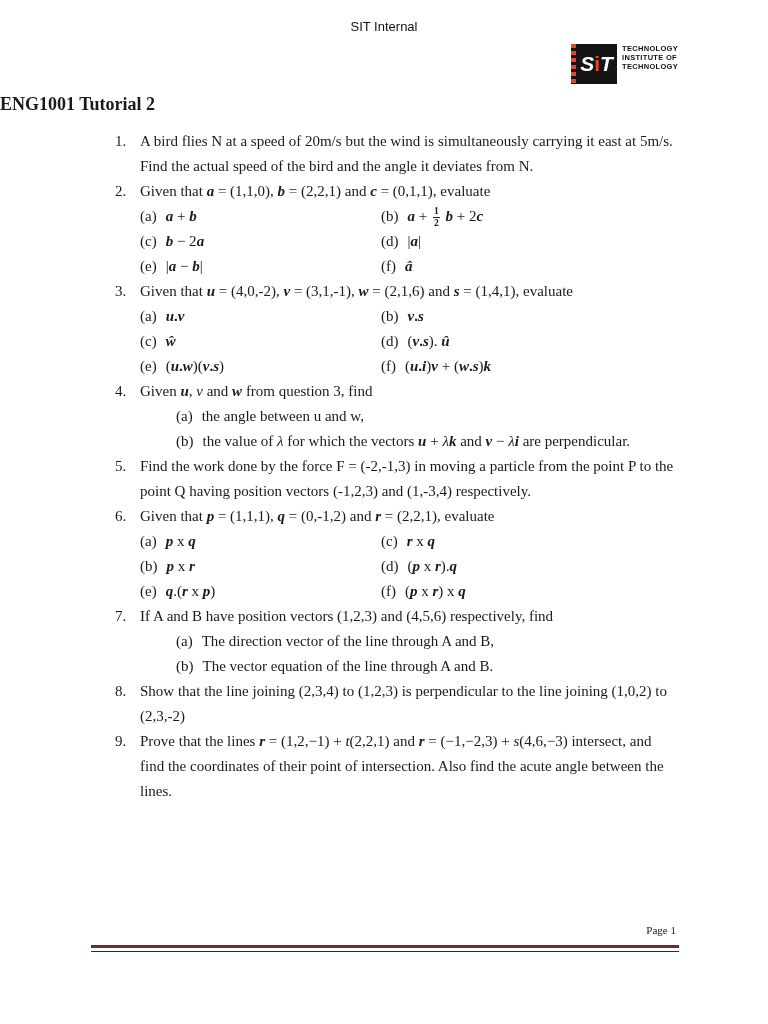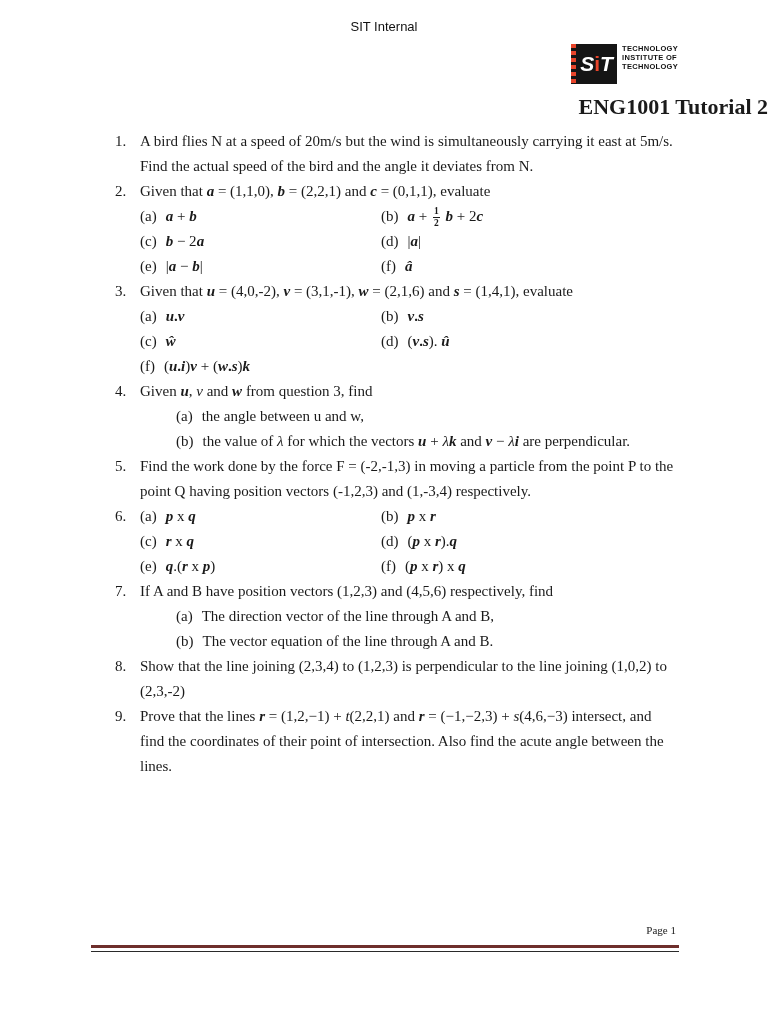--- a/index.html
+++ b/index.html
@@ -40,22 +40,22 @@
     background:repeating-linear-gradient(180deg, #e8442a 0 4px, #151515 4px 7px);
   }
   .logo-box .brand-i { color:#e8442a; font-style:normal; }
   .logo-text {
     font-family:"Liberation Sans", sans-serif;
     font-size:7.5px; font-weight:bold; line-height:1.2;
     letter-spacing:0.3px; color:#111;
   }
   .doc-title {
     position:absolute; top:94px; left:0; width:100%;
-    text-align:right;
-    font-size:22px; font-weight:bold;
+    text-align:left;
+    font-size:18px; font-weight:bold;
   }
   .content {
     position:absolute; top:129px; left:115px; right:90px;
     line-height:25px;
   }
   .question { display:flex; }
   .qnum { flex:none; width:25px; }
   .qbody { flex:1; min-width:0; }
   .parts.two-col {
     display:grid;
@@ -130,20 +130,21 @@
       </div>
       <div class="question">
         <div class="qnum">3.</div>
         <div class="qbody">
           <div class="qtext">Given that <b><i>u</i></b> = (4,0,-2), <b><i>v</i></b> = (3,1,-1), <b><i>w</i></b> = (2,1,6) and <b><i>s</i></b> = (1,4,1), evaluate</div>
           <div class="parts two-col">
             <div class="part"><span class="plabel">(a)</span><span class="pcontent"><b><i>u</i>.<i>v</i></b></span></div>
             <div class="part"><span class="plabel">(b)</span><span class="pcontent"><b><i>v</i>.<i>s</i></b></span></div>
             <div class="part"><span class="plabel">(c)</span><span class="pcontent"><b><i>ŵ</i></b></span></div>
             <div class="part"><span class="plabel">(d)</span><span class="pcontent">(<b><i>v</i>.<i>s</i></b>).&nbsp;<b><i>û</i></b></span></div>
+            <div class="part"><span class="plabel">(e)</span><span class="pcontent">(<b><i>u</i>.<i>w</i></b>)(<b><i>v</i>.<i>s</i></b>)</span></div>
             <div class="part"><span class="plabel">(f)</span><span class="pcontent">(<b><i>u</i>.<i>i</i></b>)<b><i>v</i></b> + (<b><i>w</i>.<i>s</i></b>)<b><i>k</i></b></span></div>
           </div>
         </div>
       </div>
       <div class="question">
         <div class="qnum">4.</div>
         <div class="qbody">
           <div class="qtext">Given <b><i>u</i></b>, <i>v</i> and <b><i>w</i></b> from question 3, find</div>
           <div class="parts full">
             <div class="part"><span class="plabel">(a)</span><span class="pcontent">the angle between u and w,</span></div>
@@ -153,24 +154,25 @@
       </div>
       <div class="question">
         <div class="qnum">5.</div>
         <div class="qbody">
           <div class="qtext">Find the work done by the force F = (-2,-1,3) in moving a particle from the point P to the point Q having position vectors (-1,2,3) and (1,-3,4) respectively.</div>
         </div>
       </div>
       <div class="question">
         <div class="qnum">6.</div>
         <div class="qbody">
+          <div class="qtext">Given that <b><i>p</i></b> = (1,1,1), <b><i>q</i></b> = (0,-1,2) and <b><i>r</i></b> = (2,2,1), evaluate</div>
           <div class="parts two-col">
             <div class="part"><span class="plabel">(a)</span><span class="pcontent"><b><i>p</i></b> x <b><i>q</i></b></span></div>
+            <div class="part"><span class="plabel">(c)</span><span class="pcontent"><b><i>r</i></b> x <b><i>q</i></b></span></div>
             <div class="part"><span class="plabel">(b)</span><span class="pcontent"><b><i>p</i></b> x <b><i>r</i></b></span></div>
-            <div class="part"><span class="plabel">(c)</span><span class="pcontent"><b><i>r</i></b> x <b><i>q</i></b></span></div>
             <div class="part"><span class="plabel">(d)</span><span class="pcontent">(<b><i>p</i></b> x <b><i>r</i></b>).<b><i>q</i></b></span></div>
             <div class="part"><span class="plabel">(e)</span><span class="pcontent"><b><i>q</i></b>.(<b><i>r</i></b> x <b><i>p</i></b>)</span></div>
             <div class="part"><span class="plabel">(f)</span><span class="pcontent">(<b><i>p</i></b> x <b><i>r</i></b>) x <b><i>q</i></b></span></div>
           </div>
         </div>
       </div>
       <div class="question">
         <div class="qnum">7.</div>
         <div class="qbody">
           <div class="qtext">If A and B have position vectors (1,2,3) and (4,5,6) respectively, find</div>

